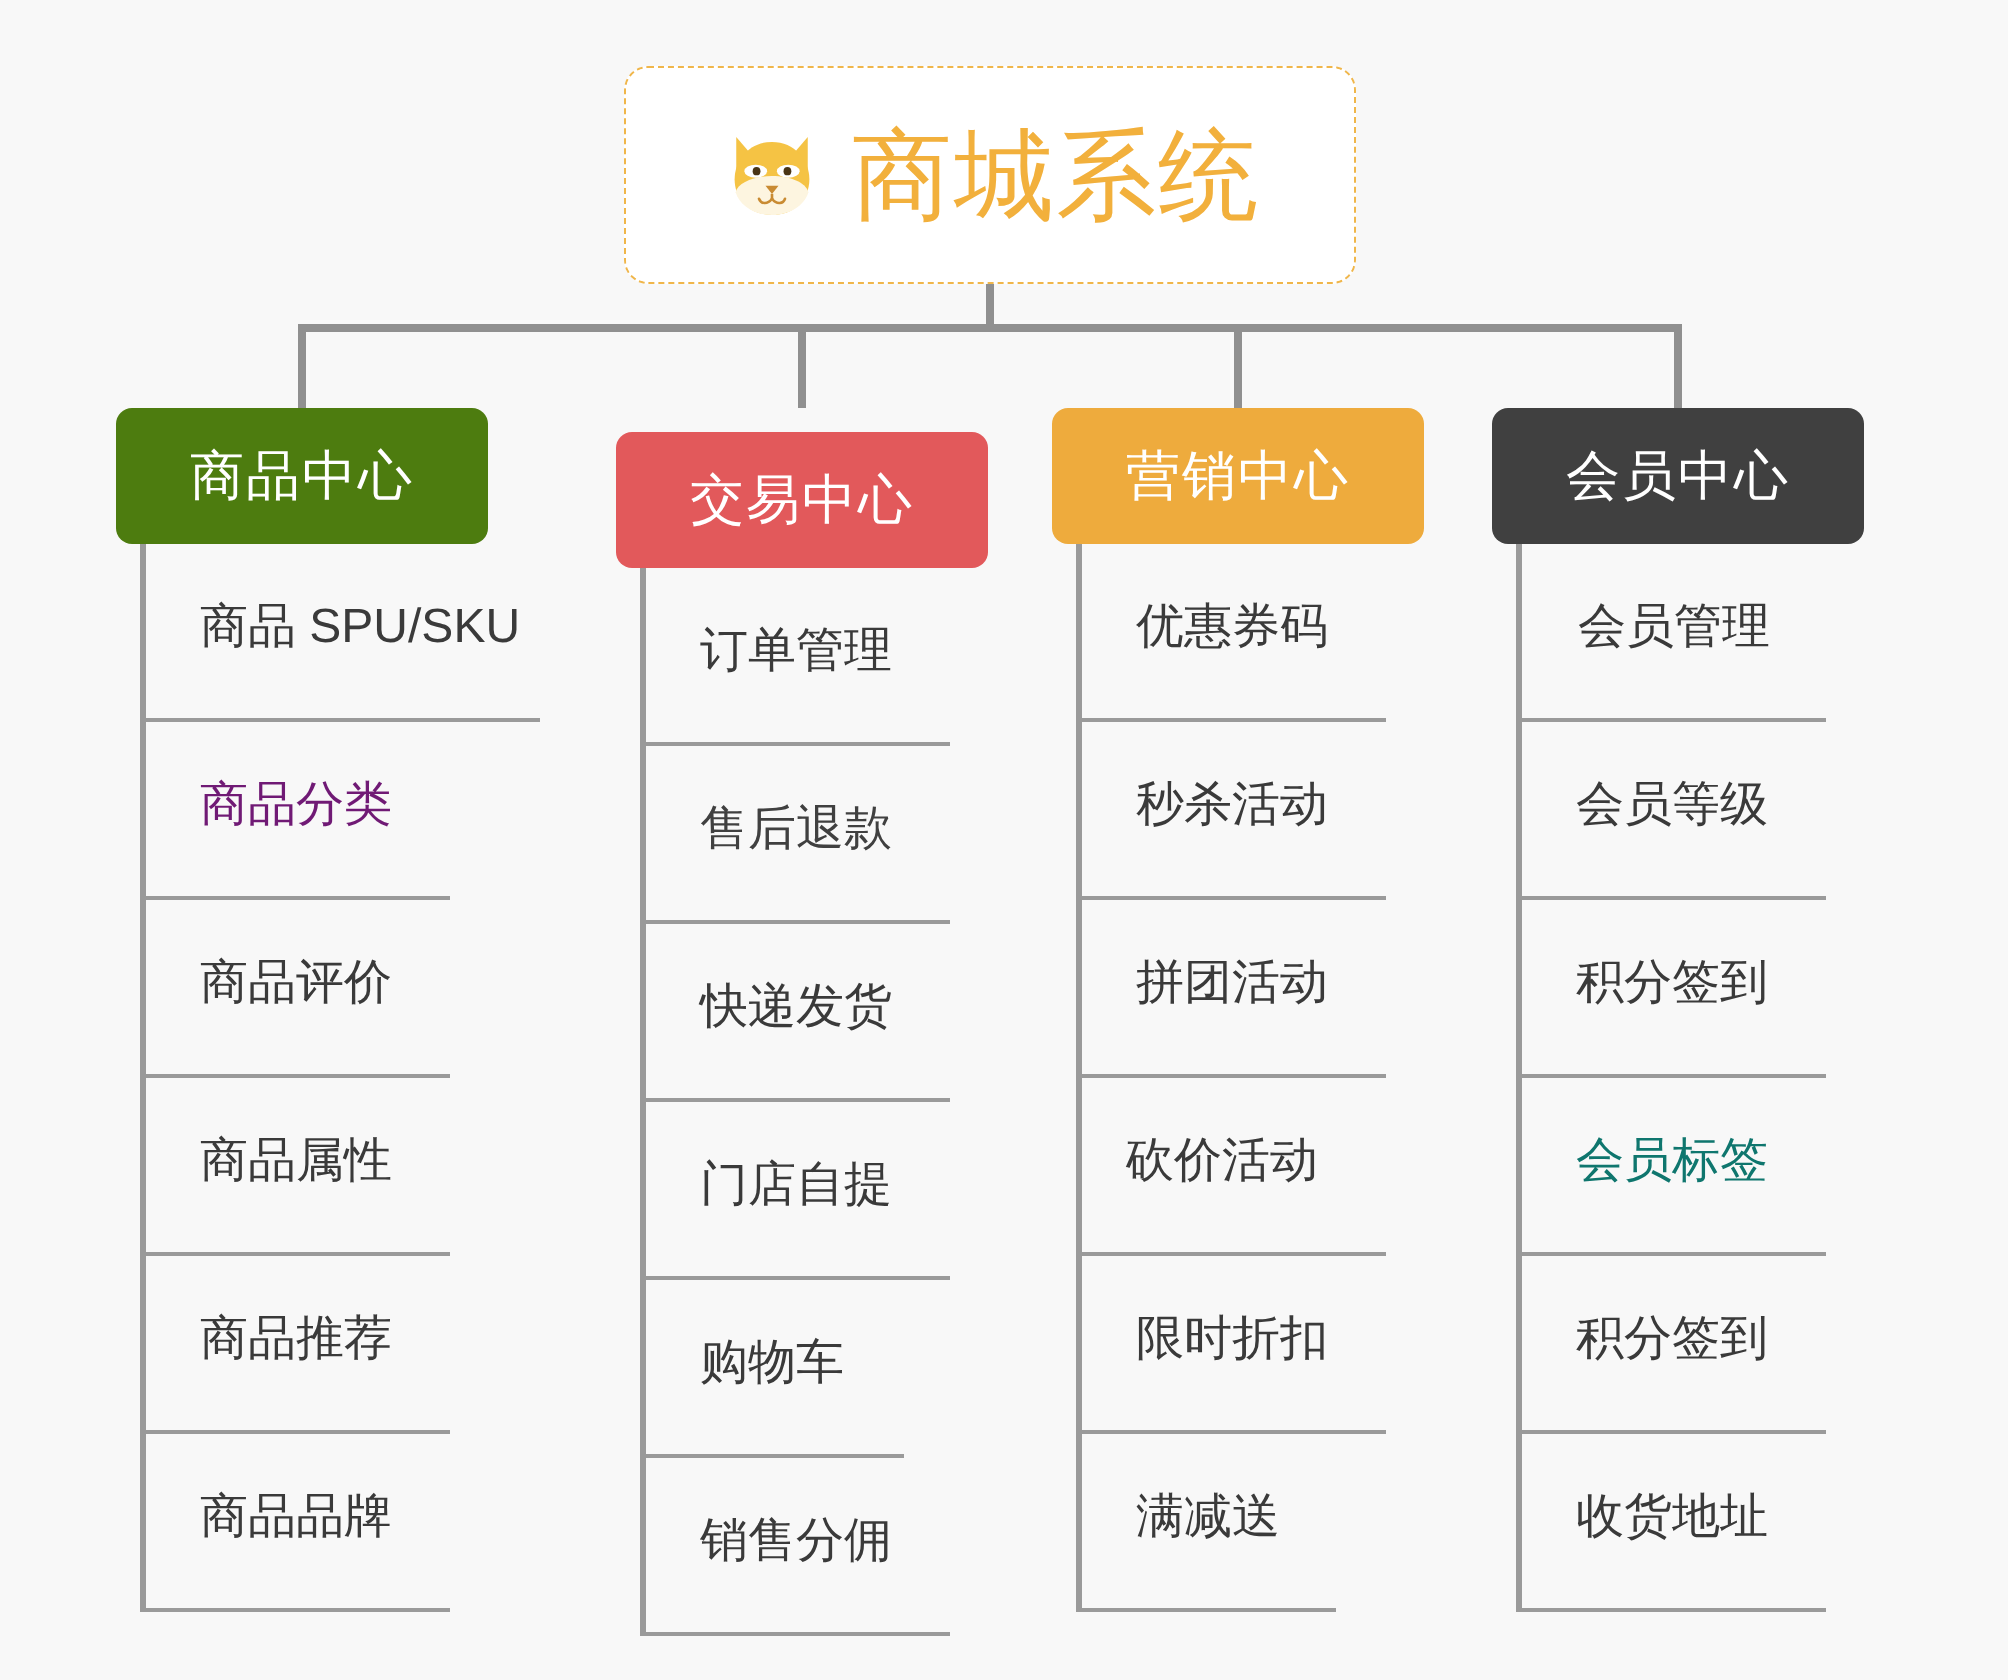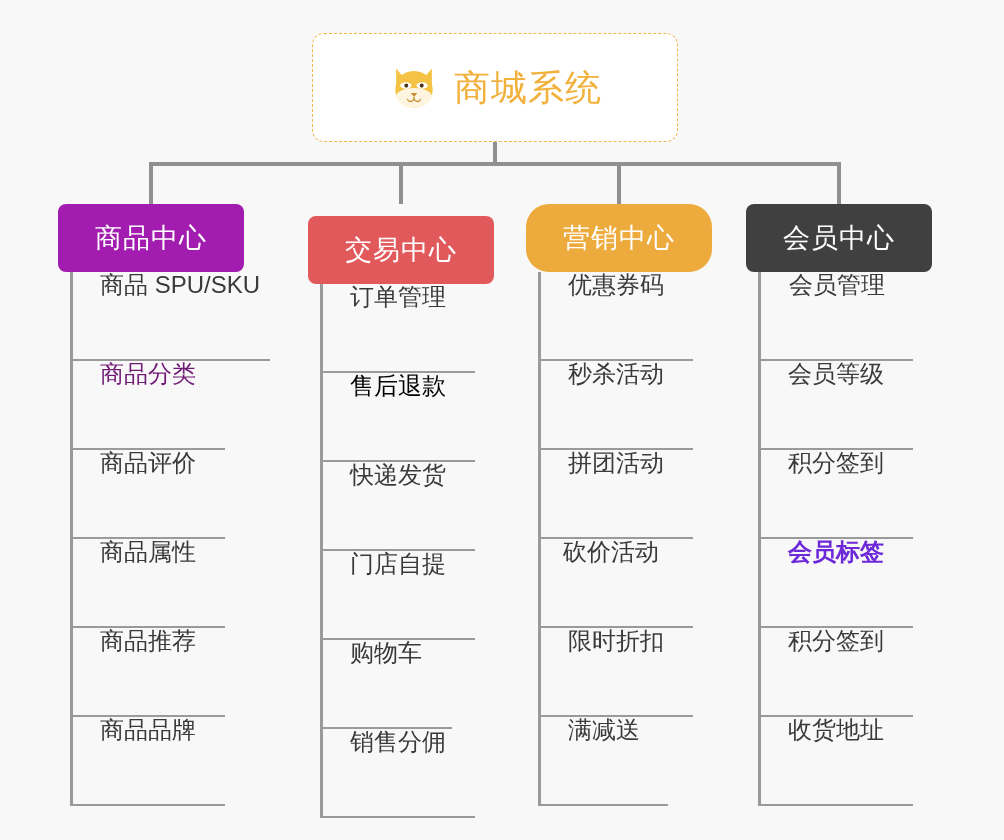--- a/index.html
+++ b/index.html
@@ -39,21 +39,21 @@
     gap: 14px;
   }
   .root-emoji {
     width: 52px;
     height: 52px;
     position: relative;
     display: block;
     flex: 0 0 auto;
   }
   .root-title {
-    font-size: 36px;
+    font-size: 50px;
     color: #f2b03c;
     letter-spacing: 1px;
     line-height: 1;
     white-space: nowrap;
   }
 
   
   .conn {
     position: absolute;
     background: #909090;
@@ -102,21 +102,21 @@
     position: absolute;
     left: 12px;
     top: 0;
     width: 3px;
     background: #9a9a9a;
   }
   .child-item {
     position: relative;
     height: 89px;
     display: flex;
-    align-items: flex-start;
+    align-items: center;
     padding-left: 12px;
     box-sizing: border-box;
   }
   .child-underline {
     position: absolute;
     left: 12px;
     bottom: 0;
     height: 2px;
     background: #9a9a9a;
   }
@@ -162,21 +162,21 @@
   </div>
 
   <div class="conn conn-stem-root" style="background: rgb(144, 144, 144);"></div>
   <div class="conn conn-bar" style="background: rgb(144, 144, 144);"></div>
   <div class="conn conn-drop" style="left: 149px; background: rgb(144, 144, 144);"></div>
   <div class="conn conn-drop" style="left: 399px; background: rgb(144, 144, 144);"></div>
   <div class="conn conn-drop" style="left: 617px; background: rgb(144, 144, 144);"></div>
   <div class="conn conn-drop" style="left: 837px; background: rgb(144, 144, 144);"></div>
 
   <div class="branch" id="branch-0">
-    <div class="branch-header" style="background: #a21caf;">
+    <div class="branch-header" style="background: #4d7c0f;">
       <span>商品中心</span>
     </div>
     <div class="branch-children">
       <div class="branch-spine" style="background: rgb(154, 154, 154); height: 534px;"></div>
       <div class="child-item">
         <div class="child-underline" style="width: 200px; background: rgb(154, 154, 154);"></div>
         <span class="child-label" style="color: rgb(58, 58, 58);">商品 SPU/SKU</span>
       </div>
       <div class="child-item">
         <div class="child-underline" style="width: 155px; background: rgb(154, 154, 154);"></div>
@@ -206,21 +206,21 @@
       <span>交易中心</span>
     </div>
     <div class="branch-children">
       <div class="branch-spine" style="background: rgb(154, 154, 154); height: 534px;"></div>
       <div class="child-item">
         <div class="child-underline" style="width: 155px; background: rgb(154, 154, 154);"></div>
         <span class="child-label" style="color: rgb(58, 58, 58);">订单管理</span>
       </div>
       <div class="child-item">
         <div class="child-underline" style="width: 155px; background: rgb(154, 154, 154);"></div>
-        <span class="child-label" style="color: #000000;">售后退款</span>
+        <span class="child-label" style="color: #404040;">售后退款</span>
       </div>
       <div class="child-item">
         <div class="child-underline" style="width: 155px; background: rgb(154, 154, 154);"></div>
         <span class="child-label" style="color: rgb(58, 58, 58);">快递发货</span>
       </div>
       <div class="child-item">
         <div class="child-underline" style="width: 155px; background: rgb(154, 154, 154);"></div>
         <span class="child-label" style="color: rgb(58, 58, 58);">门店自提</span>
       </div>
       <div class="child-item">
@@ -228,21 +228,21 @@
         <span class="child-label" style="color: rgb(58, 58, 58);">购物车</span>
       </div>
       <div class="child-item">
         <div class="child-underline" style="width: 155px; background: rgb(154, 154, 154);"></div>
         <span class="child-label" style="color: rgb(58, 58, 58);">销售分佣</span>
       </div>
     </div>
   </div>
 
   <div class="branch" id="branch-2">
-    <div class="branch-header" style="background: rgb(238, 171, 61); border-radius: 23px;">
+    <div class="branch-header" style="background: rgb(238, 171, 61);">
       <span>营销中心</span>
     </div>
     <div class="branch-children">
       <div class="branch-spine" style="background: rgb(154, 154, 154); height: 534px;"></div>
       <div class="child-item">
         <div class="child-underline" style="width: 155px; background: rgb(154, 154, 154);"></div>
         <span class="child-label" style="color: rgb(58, 58, 58);">优惠券码</span>
       </div>
       <div class="child-item">
         <div class="child-underline" style="width: 155px; background: rgb(154, 154, 154);"></div>
@@ -280,21 +280,21 @@
       <div class="child-item">
         <div class="child-underline" style="width: 155px; background: rgb(154, 154, 154);"></div>
         <span class="child-label" style="color: rgb(58, 58, 58);">会员等级</span>
       </div>
       <div class="child-item">
         <div class="child-underline" style="width: 155px; background: rgb(154, 154, 154);"></div>
         <span class="child-label" style="color: rgb(58, 58, 58);">积分签到</span>
       </div>
       <div class="child-item">
         <div class="child-underline" style="width: 155px; background: rgb(154, 154, 154);"></div>
-        <span class="child-label" style="color: #6d28d9; font-weight: bold;">会员标签</span>
+        <span class="child-label" style="color: #0f766e;">会员标签</span>
       </div>
       <div class="child-item">
         <div class="child-underline" style="width: 155px; background: rgb(154, 154, 154);"></div>
         <span class="child-label" style="color: rgb(58, 58, 58);">积分签到</span>
       </div>
       <div class="child-item">
         <div class="child-underline" style="width: 155px; background: rgb(154, 154, 154);"></div>
         <span class="child-label" style="color: rgb(58, 58, 58);">收货地址</span>
       </div>
     </div>

